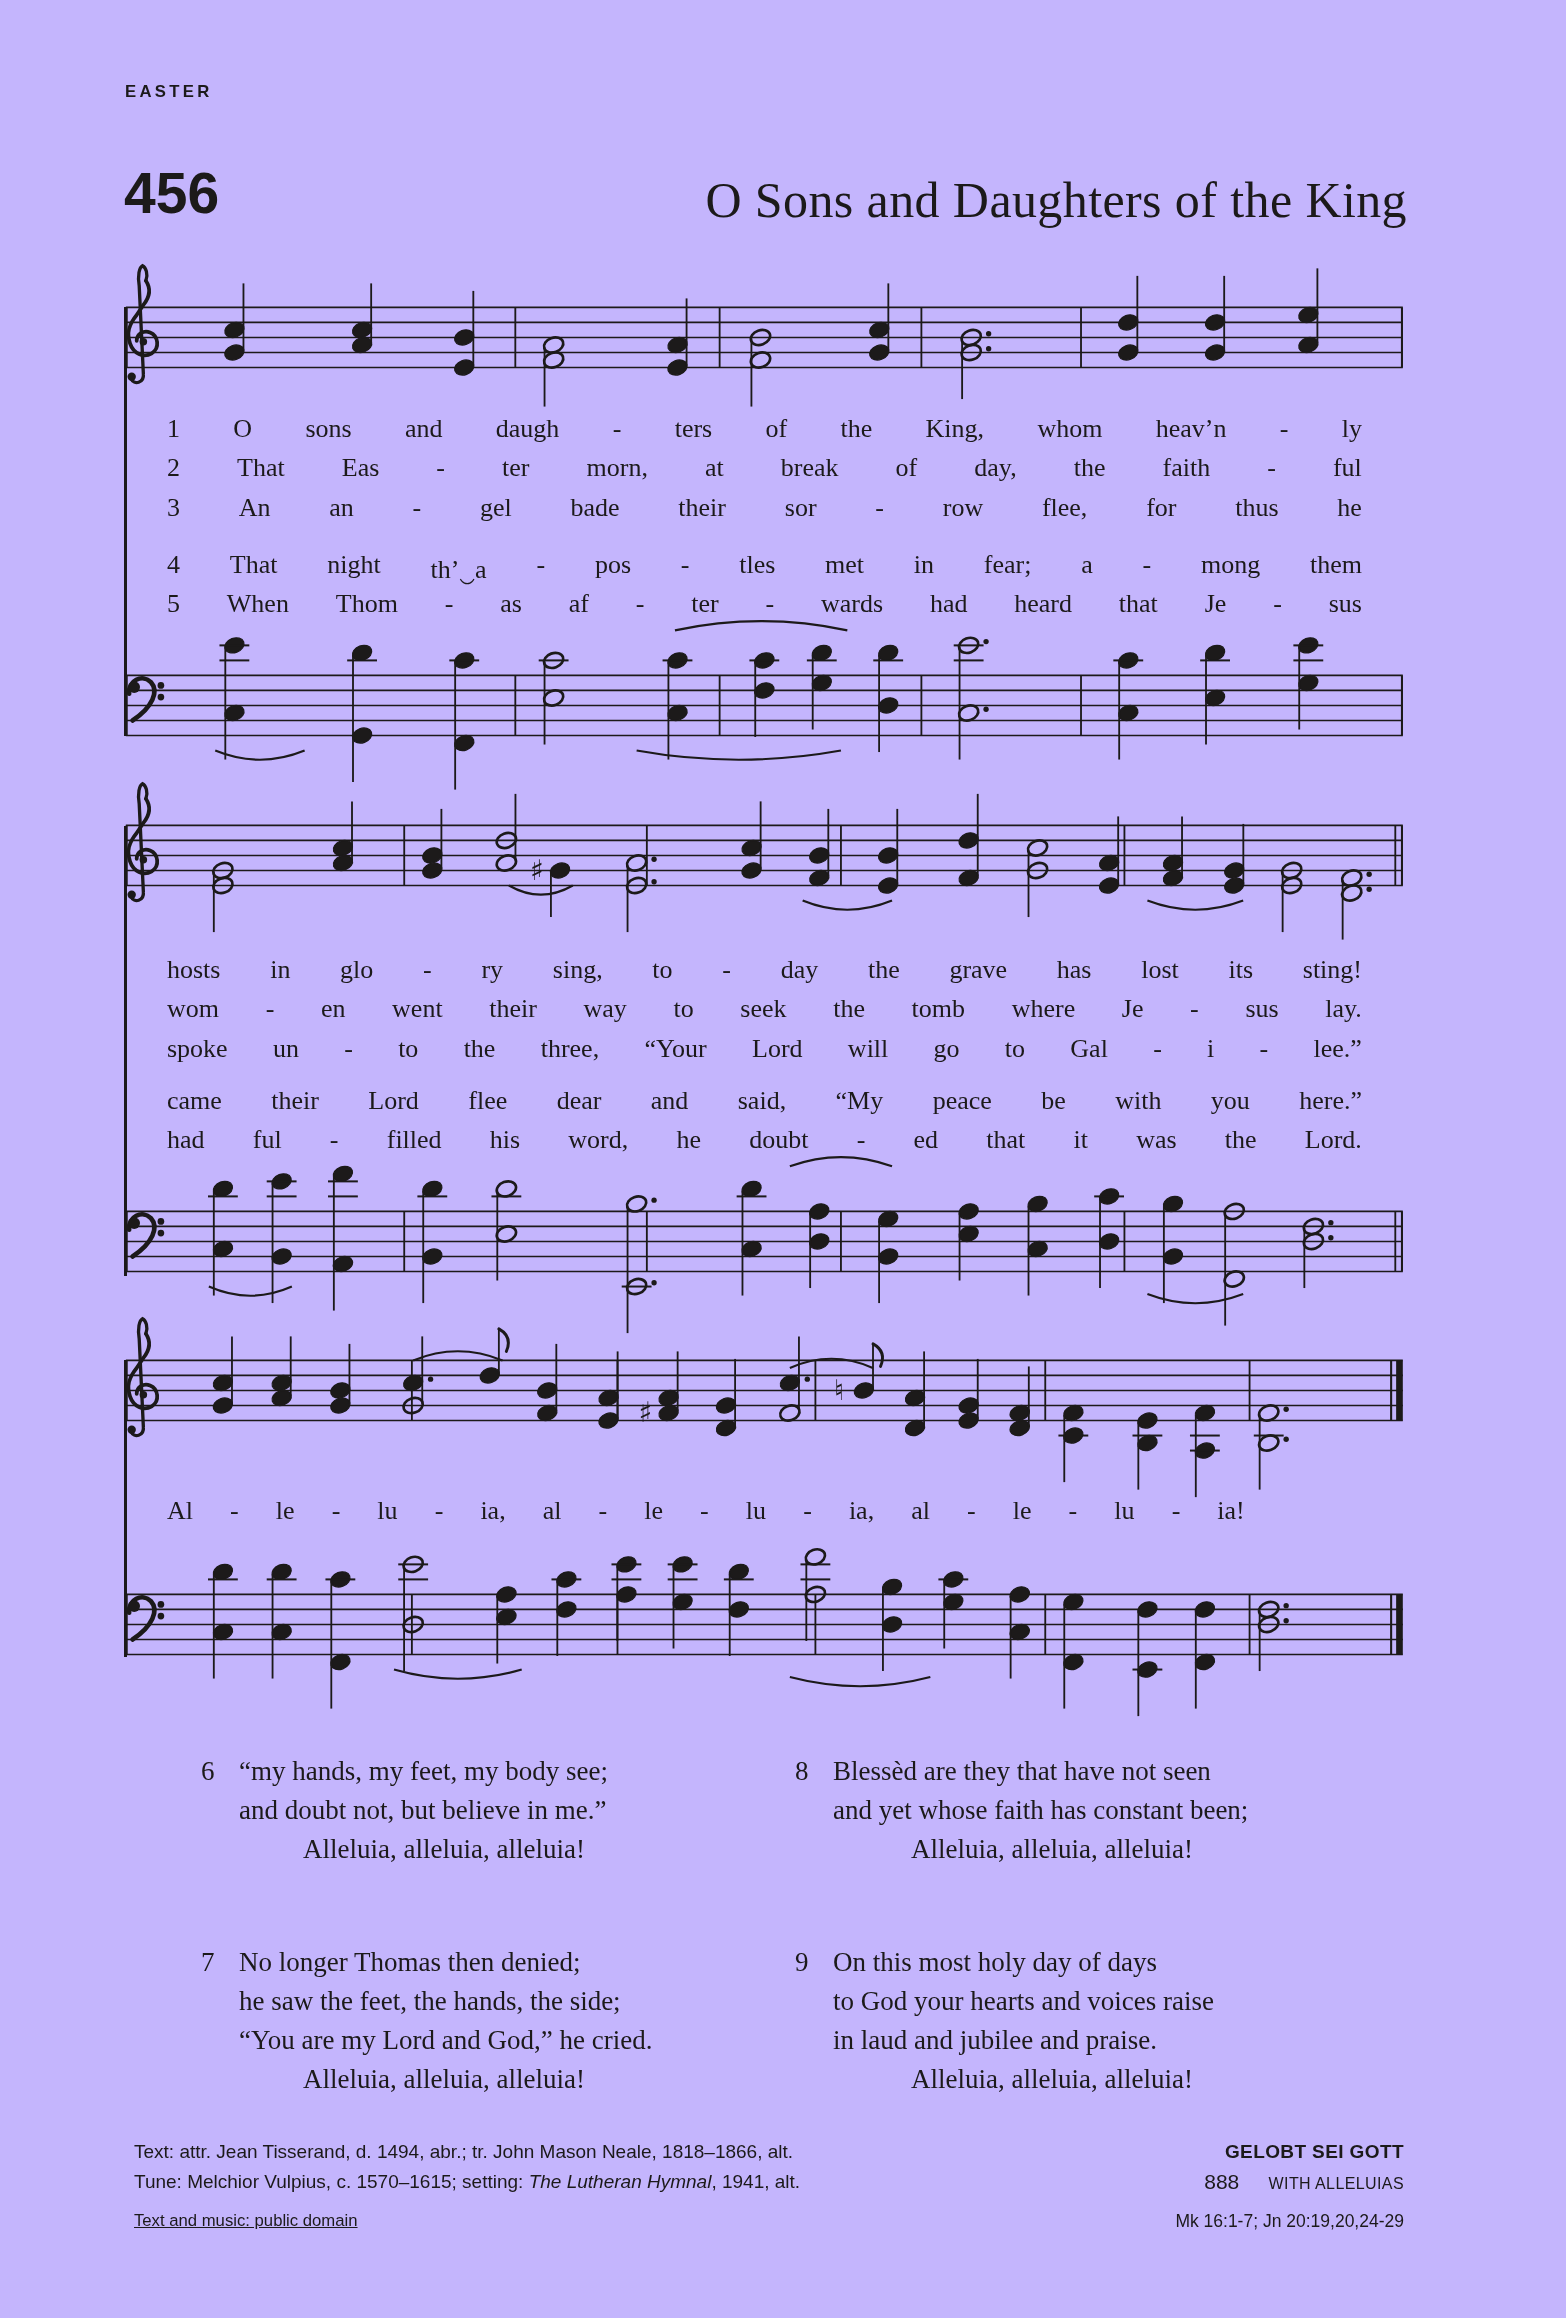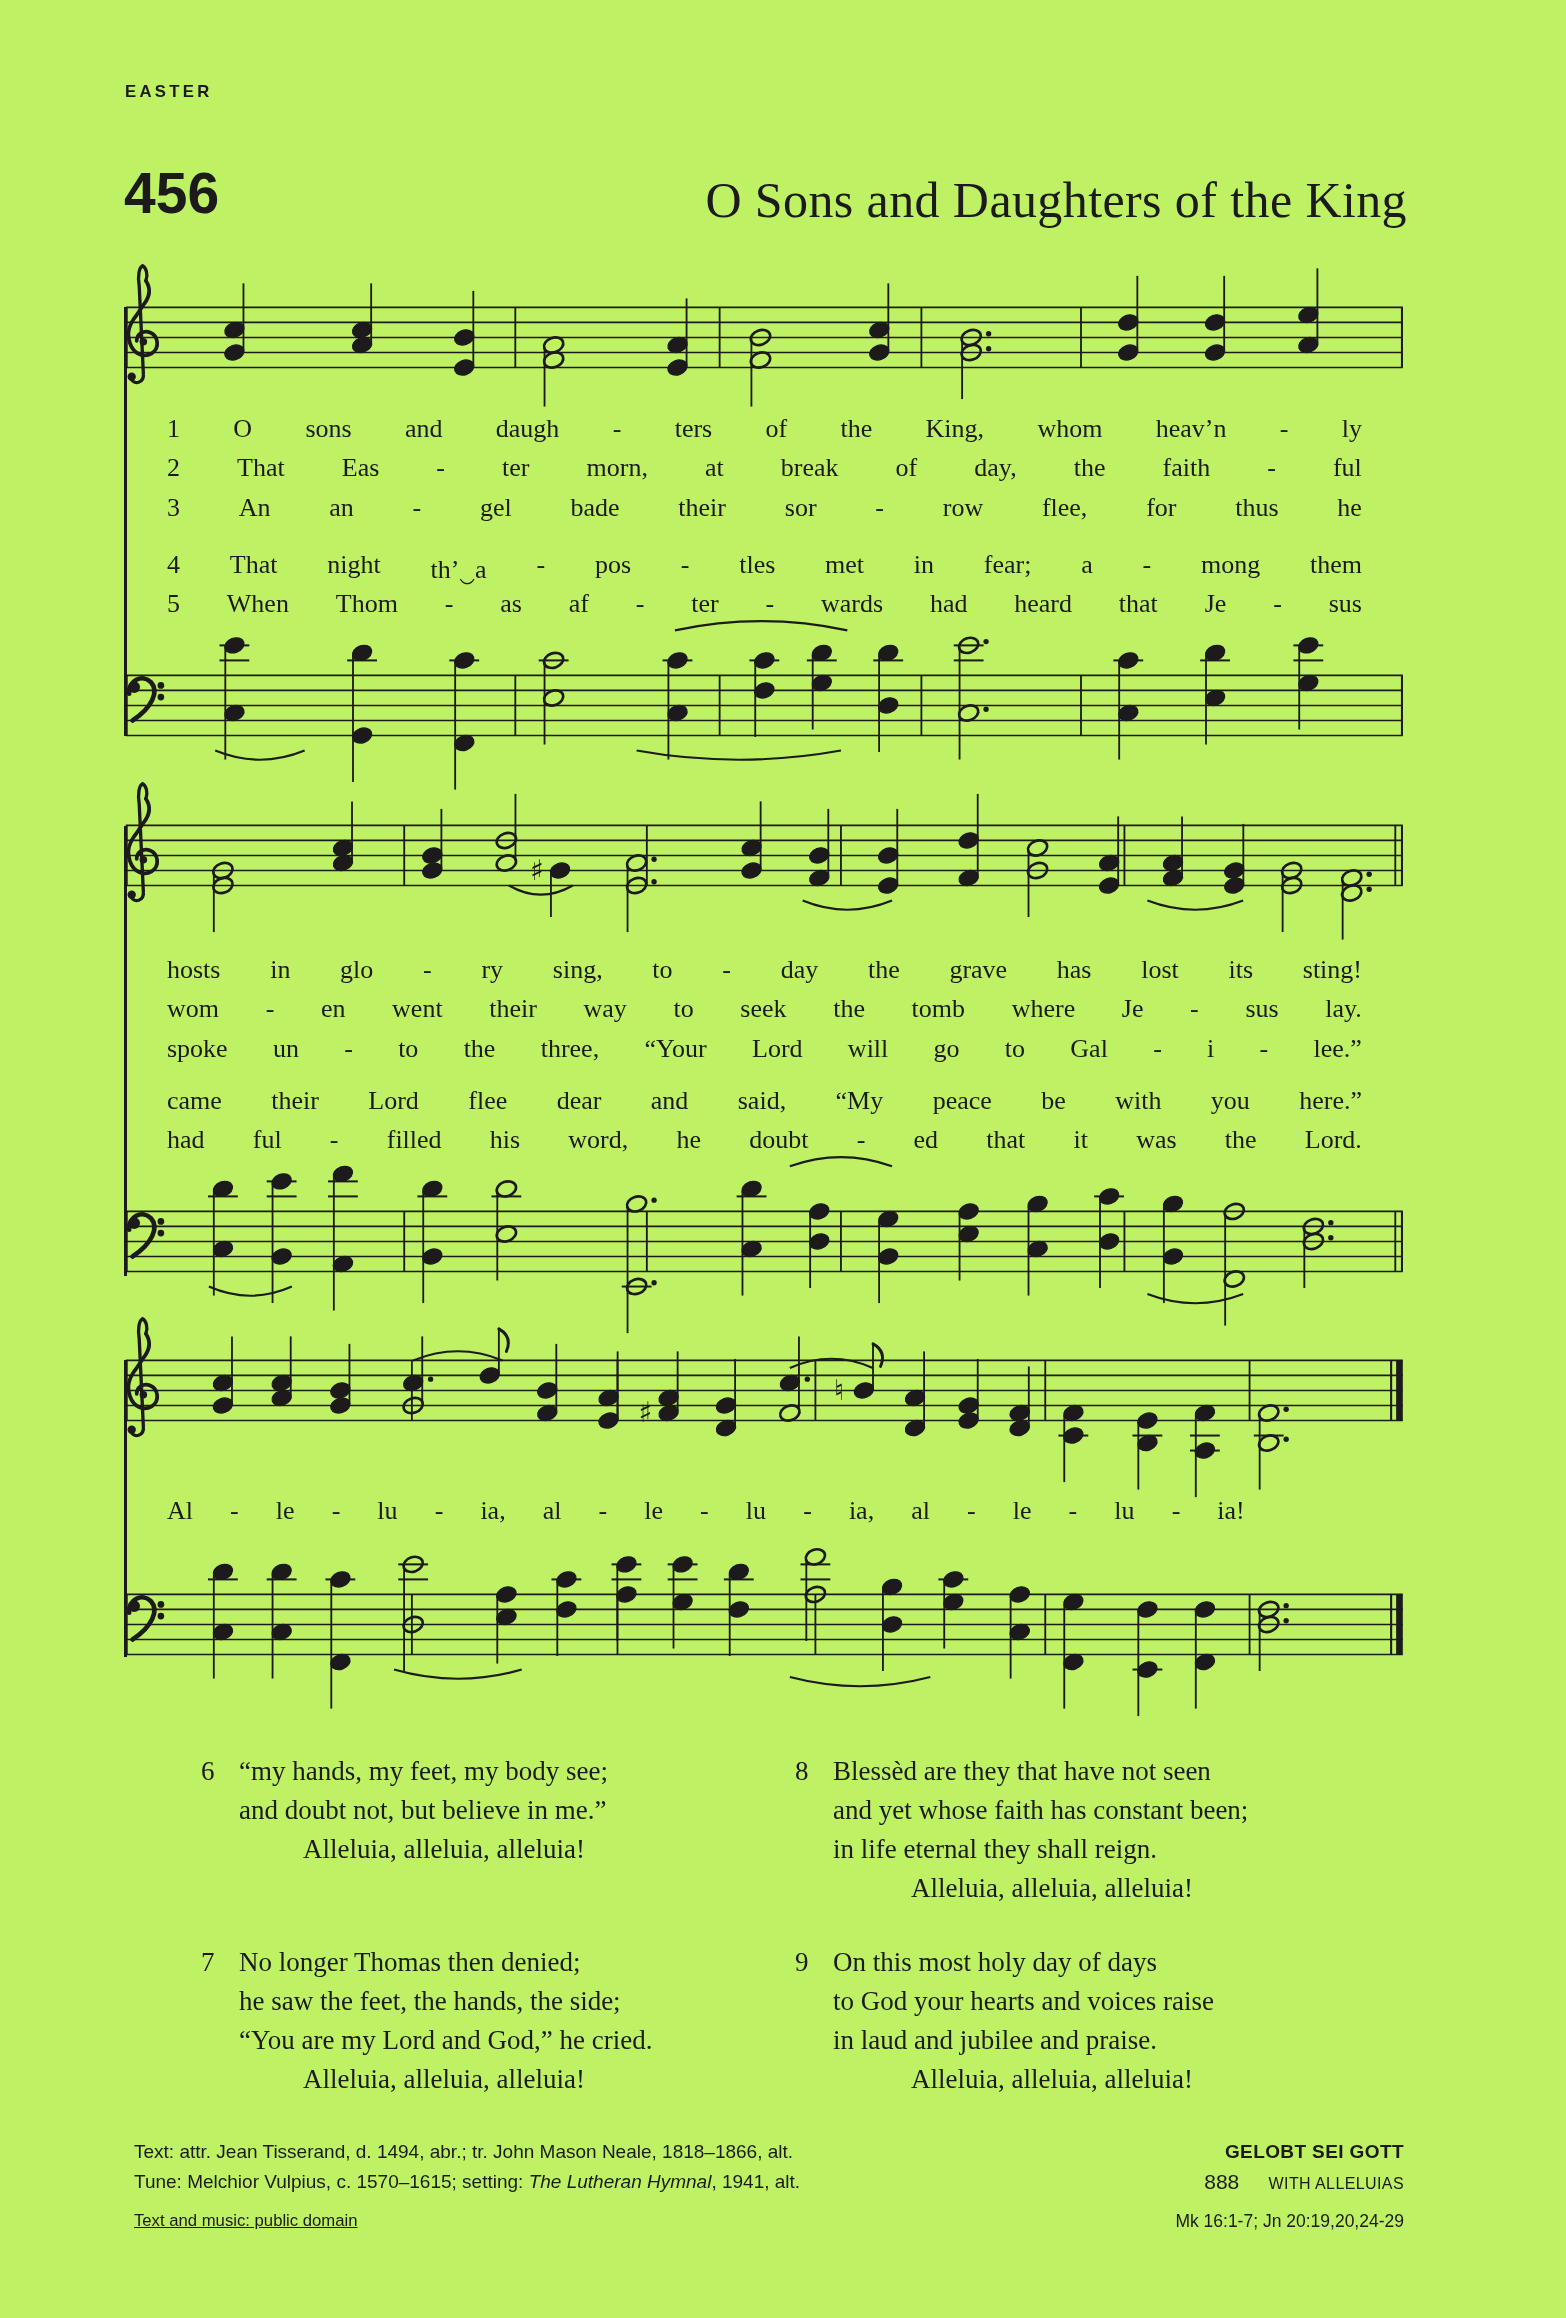--- a/index.html
+++ b/index.html
@@ -1,16 +1,16 @@
 <!DOCTYPE html>
 <html style="font-size:13.4px"><head>
 <meta charset="utf-8">
 <style>
   html,body{margin:0;padding:0;background:#e8e8e8;}
-  #page{position:relative;width:1567px;height:2319px;background:#bef264;overflow:hidden;
+  #page{position:relative;width:1567px;height:2319px;background:#c4b5fd;overflow:hidden;
         font-family:"Liberation Serif","DejaVu Serif",serif;color:#1c1a1a;}
   .abs{position:absolute;}
   #easter{left:125px;top:82px;font-family:"Liberation Sans","DejaVu Sans",sans-serif;
           font-weight:bold;font-size:16.7px;letter-spacing:3.3px;}
   #hymn-number{left:124px;top:160px;font-family:"Liberation Sans","DejaVu Sans",sans-serif;
           font-weight:bold;font-size:57px;}
   #hymn-title{right:160px;top:171px;font-size:50px;letter-spacing:0.4px;}
   .sysline{width:2.5px;background:#1c1a1a;left:124px;}
   svg.staff{left:117px;width:1303px;height:217px;overflow:visible;}
   .lyrics{left:167px;display:flex;justify-content:space-between;font-size:26px;white-space:pre;}
@@ -527,21 +527,20 @@
       <div>“my hands, my feet, my body see;</div>
       <div>and doubt not, but believe in me.”</div>
       <div class="vall">Alleluia, alleluia, alleluia!</div>
     </div>
   </div>
   <div class="abs verse" style="left:795px;top:1752px;width:501px">
     <span class="vnum">8</span>
     <div class="vlines">
       <div>Blessèd are they that have not seen</div>
       <div>and yet whose faith has constant been;</div>
-      <div>in life eternal they shall reign.</div>
       <div class="vall">Alleluia, alleluia, alleluia!</div>
     </div>
   </div>
   <div class="abs verse" style="left:201px;top:1943px;width:473px">
     <span class="vnum">7</span>
     <div class="vlines">
       <div>No longer Thomas then denied;</div>
       <div>he saw the feet, the hands, the side;</div>
       <div>“You are my Lord and God,” he cried.</div>
       <div class="vall">Alleluia, alleluia, alleluia!</div>

